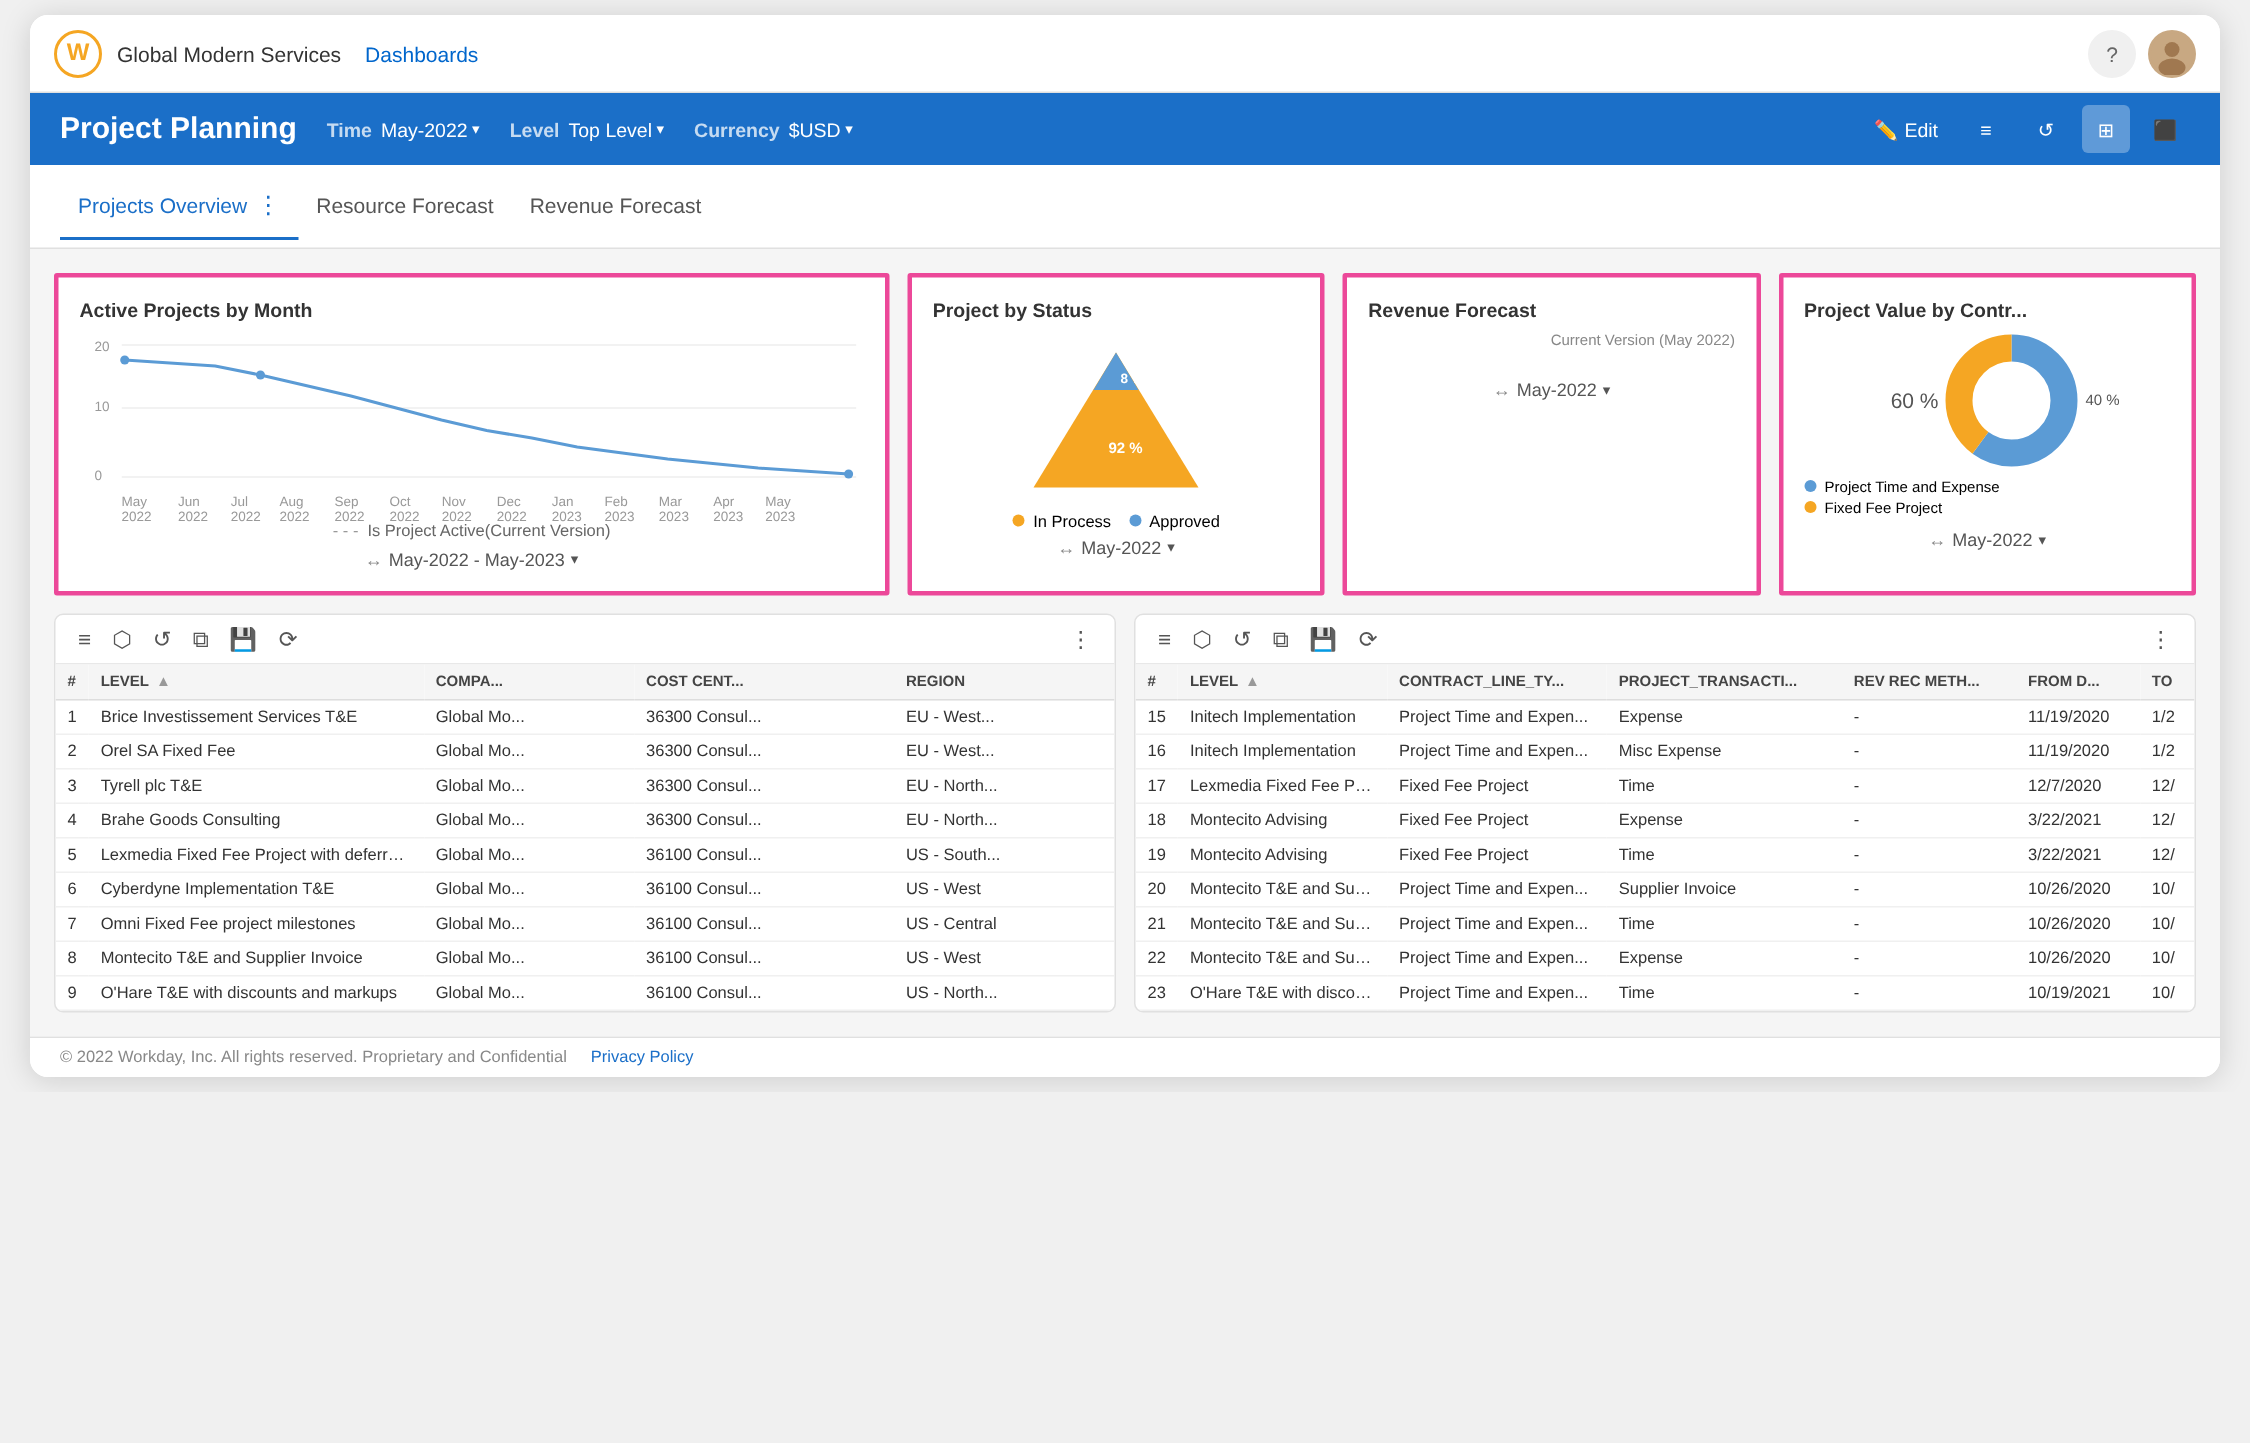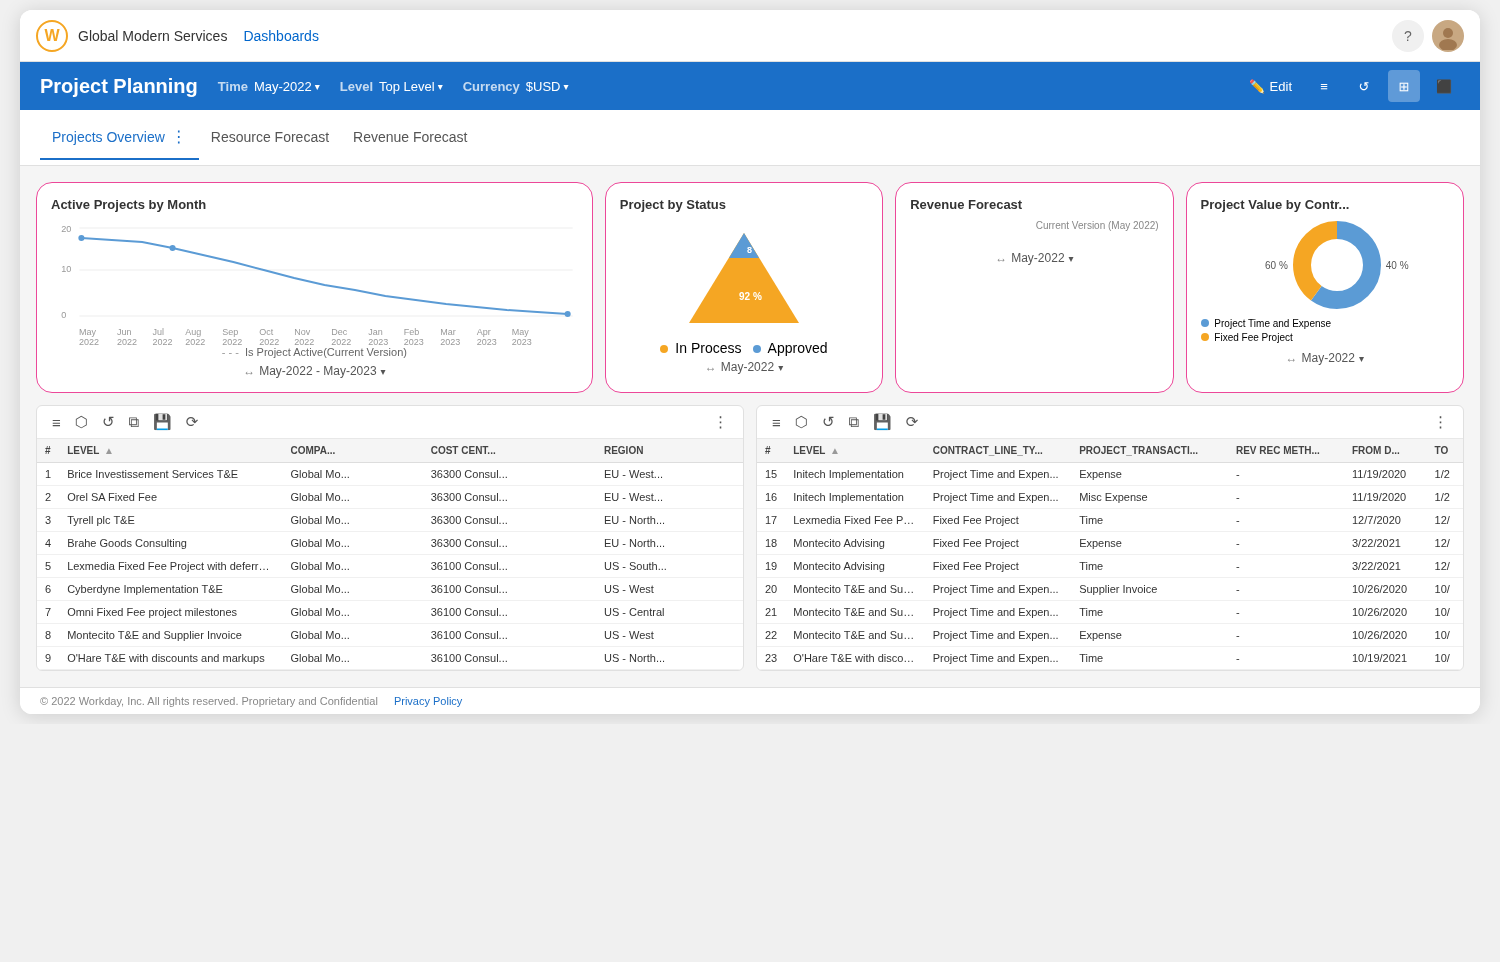--- a/index.html
+++ b/index.html
@@ -33,33 +33,33 @@
     .tabs-bar { display: flex; align-items: center; padding: 0 20px; border-bottom: 1px solid #e0e0e0; background: white; height: 56px; }
     .tab { padding: 0 12px; height: 44px; display: flex; align-items: center; font-size: 14px; color: #555; cursor: pointer; border-bottom: 2px solid transparent; gap: 6px; }
     .tab.active { color: #1b6fc8; border-bottom: 2px solid #1b6fc8; font-weight: 500; }
     .tab-dots { font-size: 16px; color: #1b6fc8; }
 
     
     .main-content { padding: 16px; background: #f5f5f5; }
 
     
     .charts-row { display: grid; grid-template-columns: 2fr 1fr 1fr 1fr; gap: 12px; margin-bottom: 12px; }
-    .chart-card { background: white; border-radius: 16px; border: 1px solid #ec4899; padding: 14px; }
+    .chart-card { background: white; border-radius: 2px; border: 3px solid #ec4899; padding: 14px; }
     .chart-title { font-size: 13px; font-weight: 600; color: #333; margin-bottom: 8px; }
 
     
     .line-chart-container { position: relative; height: 120px; }
     .line-chart-legend { display: flex; align-items: center; gap: 6px; font-size: 11px; color: #666; margin: 6px 0; justify-content: center; }
     .chart-date-range { display: flex; align-items: center; justify-content: center; font-size: 12px; color: #555; margin-top: 4px; gap: 4px; cursor: pointer; }
     .chart-date-range .arrow { color: #888; }
 
     
     .status-chart { display: flex; flex-direction: column; align-items: center; }
     .triangle-container { position: relative; width: 120px; height: 100px; margin: 8px auto; }
-    .status-legend { display: flex; gap: 12px; font-size: 14px; margin-top: 4px; }
+    .status-legend { display: flex; gap: 12px; font-size: 11px; margin-top: 4px; }
     .legend-dot { width: 8px; height: 8px; border-radius: 50%; display: inline-block; margin-right: 3px; }
 
     
     .revenue-card { display: flex; flex-direction: column; }
     .revenue-subtitle { font-size: 10px; color: #888; text-align: right; margin-bottom: 4px; }
     .revenue-value { font-size: 36px; font-weight: 300; color: #1b9be0; text-align: center; line-height: 1.2; }
 
     
     .donut-container { position: relative; width: 90px; height: 90px; margin: 0 auto; }
 
@@ -231,21 +231,21 @@
           <span class="arrow">↔</span>
           <span>May-2022</span>
           <span class="chevron">▾</span>
         </div>
       </div>
 
       <div class="chart-card">
         <div class="chart-title">Project Value by Contr...</div>
         <div style="position:relative; display:flex; justify-content:center; margin: 8px 0;">
           <div style="position:relative; display:flex; align-items:center;">
-            <span style="font-size:10px; color:#555; margin-right:4px;margin-left:24px;">60 %</span>
+            <span style="font-size:14px; color:#555; margin-right:4px;margin-left:24px;">60 %</span>
             <div class="donut-container">
               <svg viewBox="0 0 90 90" xmlns="http://www.w3.org/2000/svg">
 
                 <circle cx="45" cy="45" r="35" fill="none" stroke="#5b9bd5" stroke-width="18" stroke-dasharray="131.9 87.9" stroke-dashoffset="0" transform="rotate(-90 45 45)"></circle>
 
                 <circle cx="45" cy="45" r="35" fill="none" stroke="#f5a623" stroke-width="18" stroke-dasharray="87.9 131.9" stroke-dashoffset="-131.9" transform="rotate(-90 45 45)"></circle>
 
                 <circle cx="45" cy="45" r="24" fill="white"></circle>
               </svg>
             </div>

